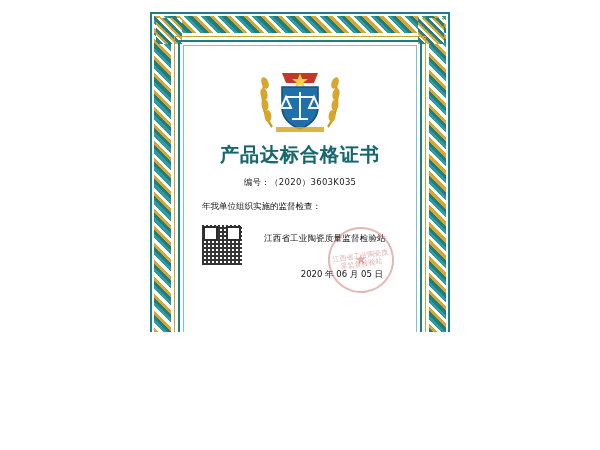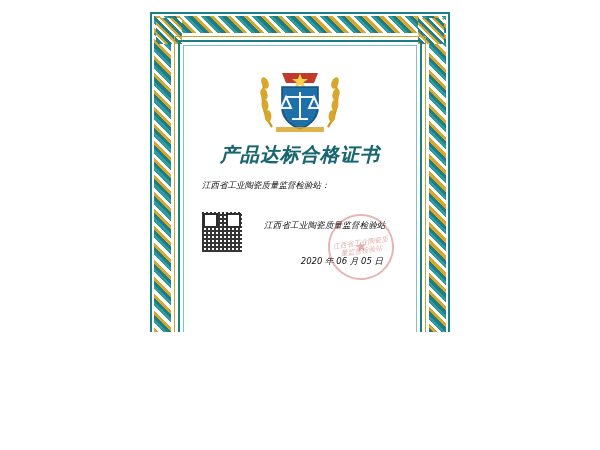--- a/index.html
+++ b/index.html
@@ -10,21 +10,20 @@
     background: #ffffff;
     font-family: "DejaVu Sans", sans-serif;
   }
 
   #stage {
     position: relative;
     width: 600px;
     height: 332px;
     background: #ffffff;
     overflow: hidden;
-    font-style: italic;
   }
 
   
   .cert {
     position: absolute;
     left: 150px;
     top: 12px;
     width: 300px;
     height: 426px;
     background: #ffffff;
@@ -169,21 +168,21 @@
 
   .valid {
     font-size: 8.5px;
     color: #111;
     margin-top: 9px;
   }
 
   
   .sign-row {
     position: relative;
-    margin-top: 20px;
+    margin-top: 12px;
     height: 66px;
   }
 
   .qr {
     position: absolute;
     left: 2px;
     top: 0;
     width: 40px;
     height: 40px;
     background-color: #ffffff;
@@ -295,22 +294,25 @@
             <path d="M62 36 L57 47 L67 47 Z"></path>
             <line x1="40" y1="58" x2="56" y2="58"></line>
           </g>
 
           <path d="M24 66 L72 66 L72 71 L24 71 Z" fill="#d9a52a" opacity=".85"></path>
         </svg>
       </div>
 
       <div class="title">产品达标合格证书</div>
 
-
-      <div class="addressee">江西省工业陶瓷质量监督检验站：</div>
+      <div class="cert-no">
+        <span>编号：</span><span>（2020）3603K035</span>
+      </div>
+
+      <div class="addressee">年我单位组织实施的监督检查：</div>
 
 
 
       <div class="sign-row">
         <div class="qr"></div>
         <div class="issuer">江西省工业陶瓷质量监督检验站</div>
         <div class="seal">
           <span class="seal-star">★</span>
           <span>江西省工业陶瓷质量监督检验站</span>
         </div>

